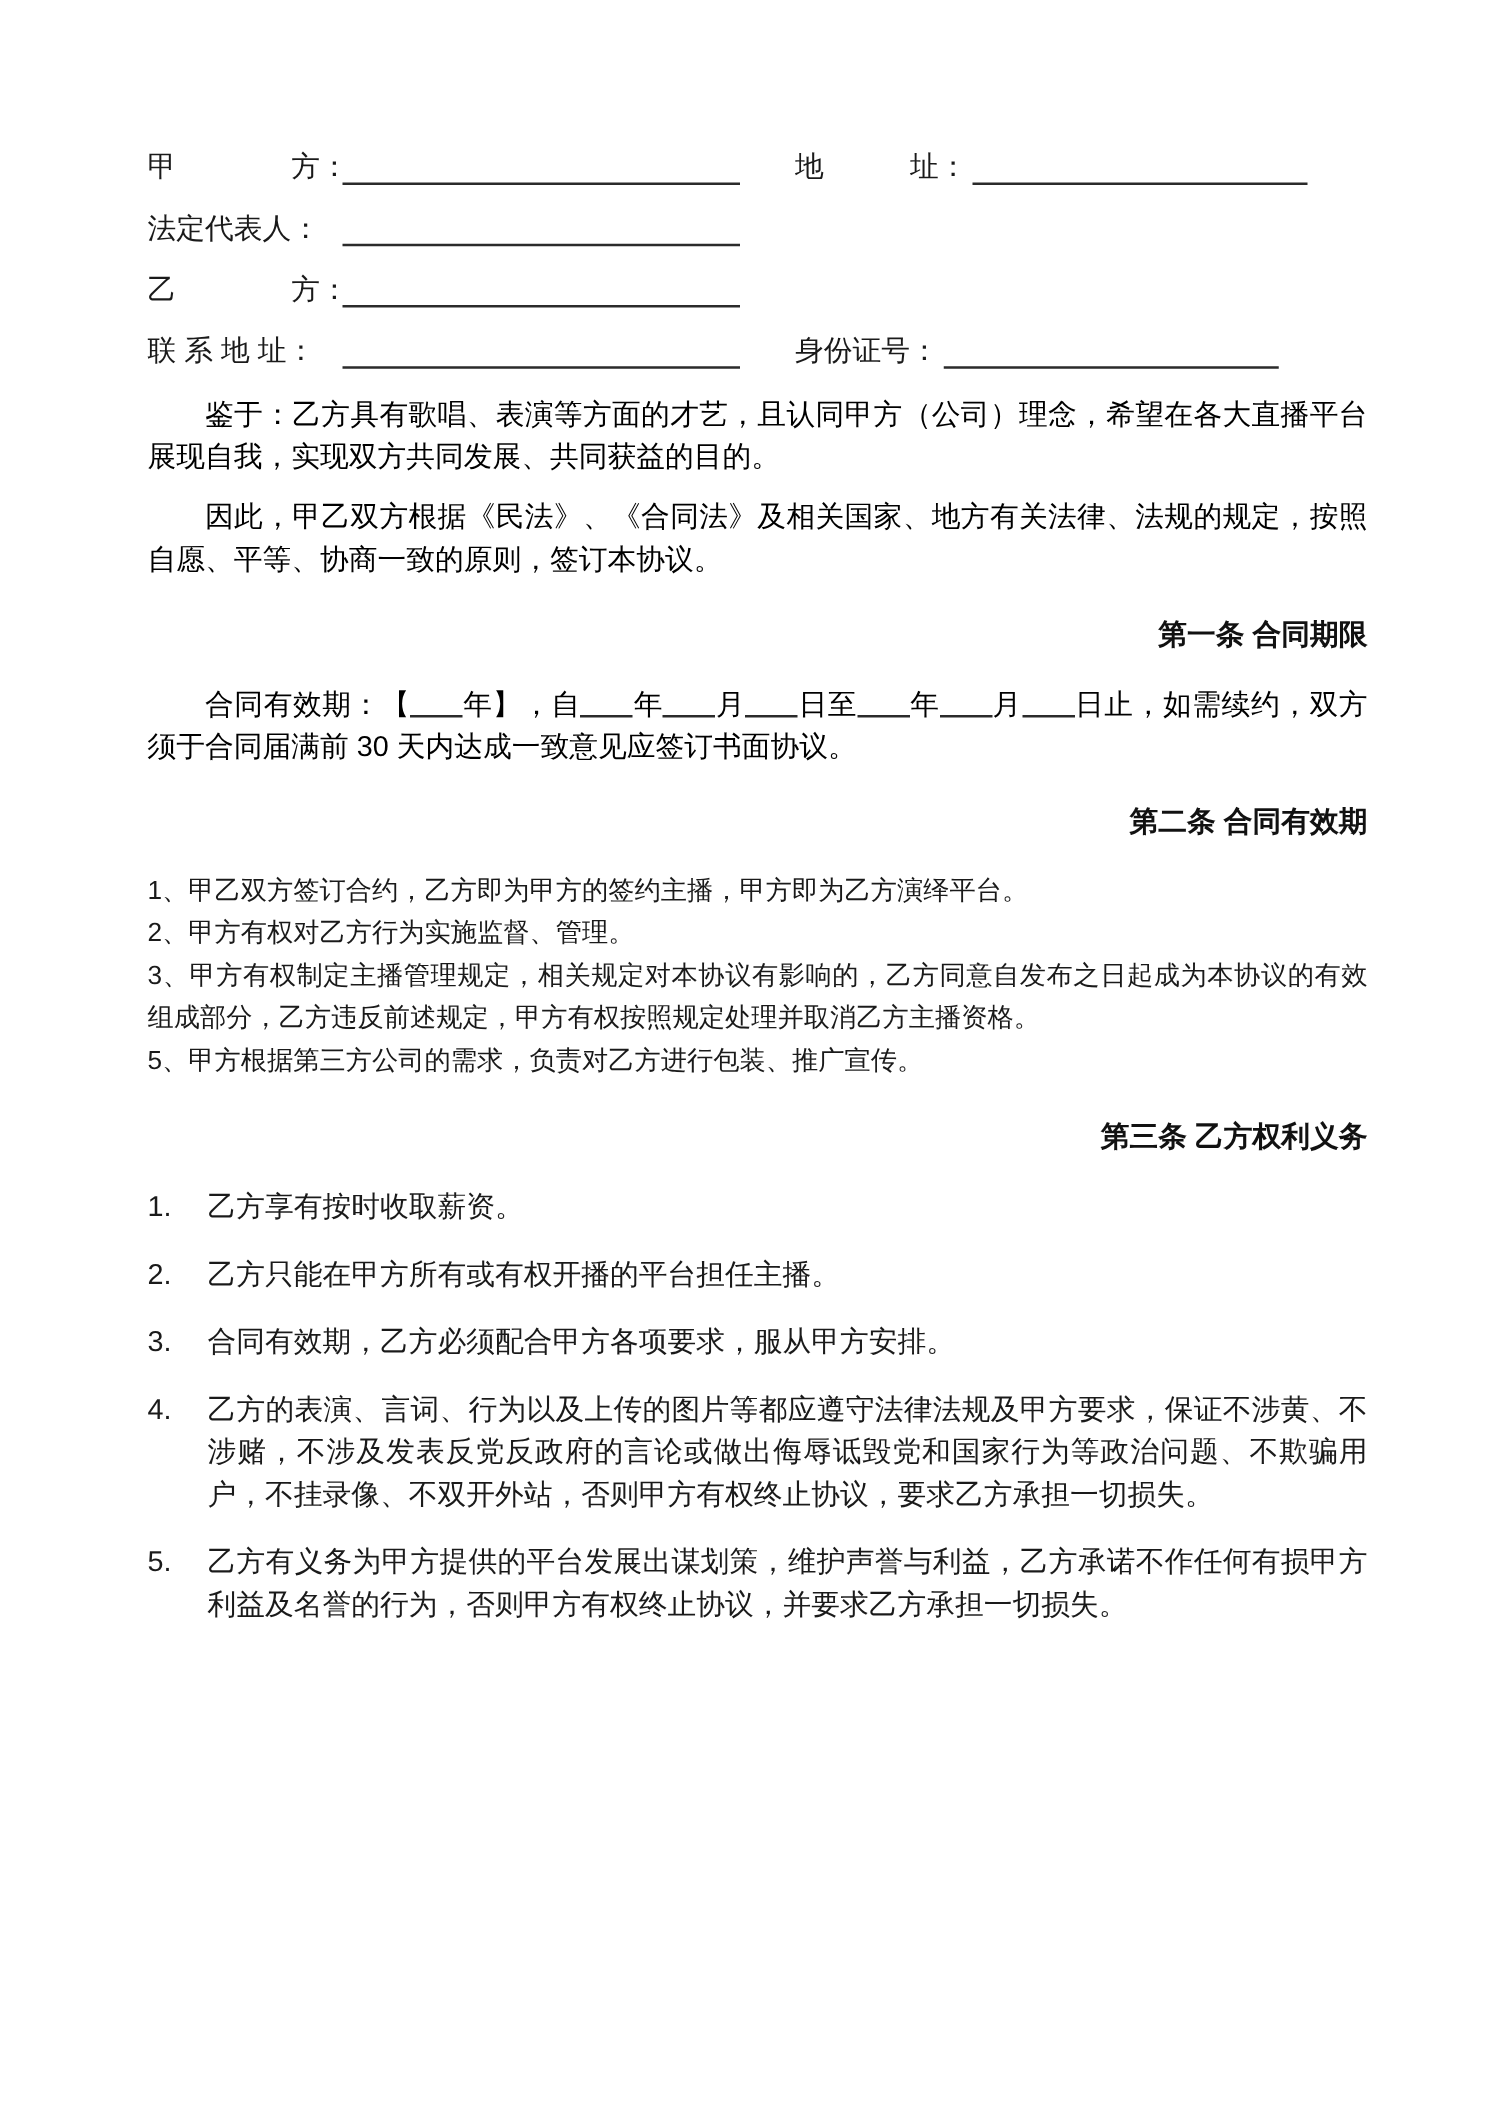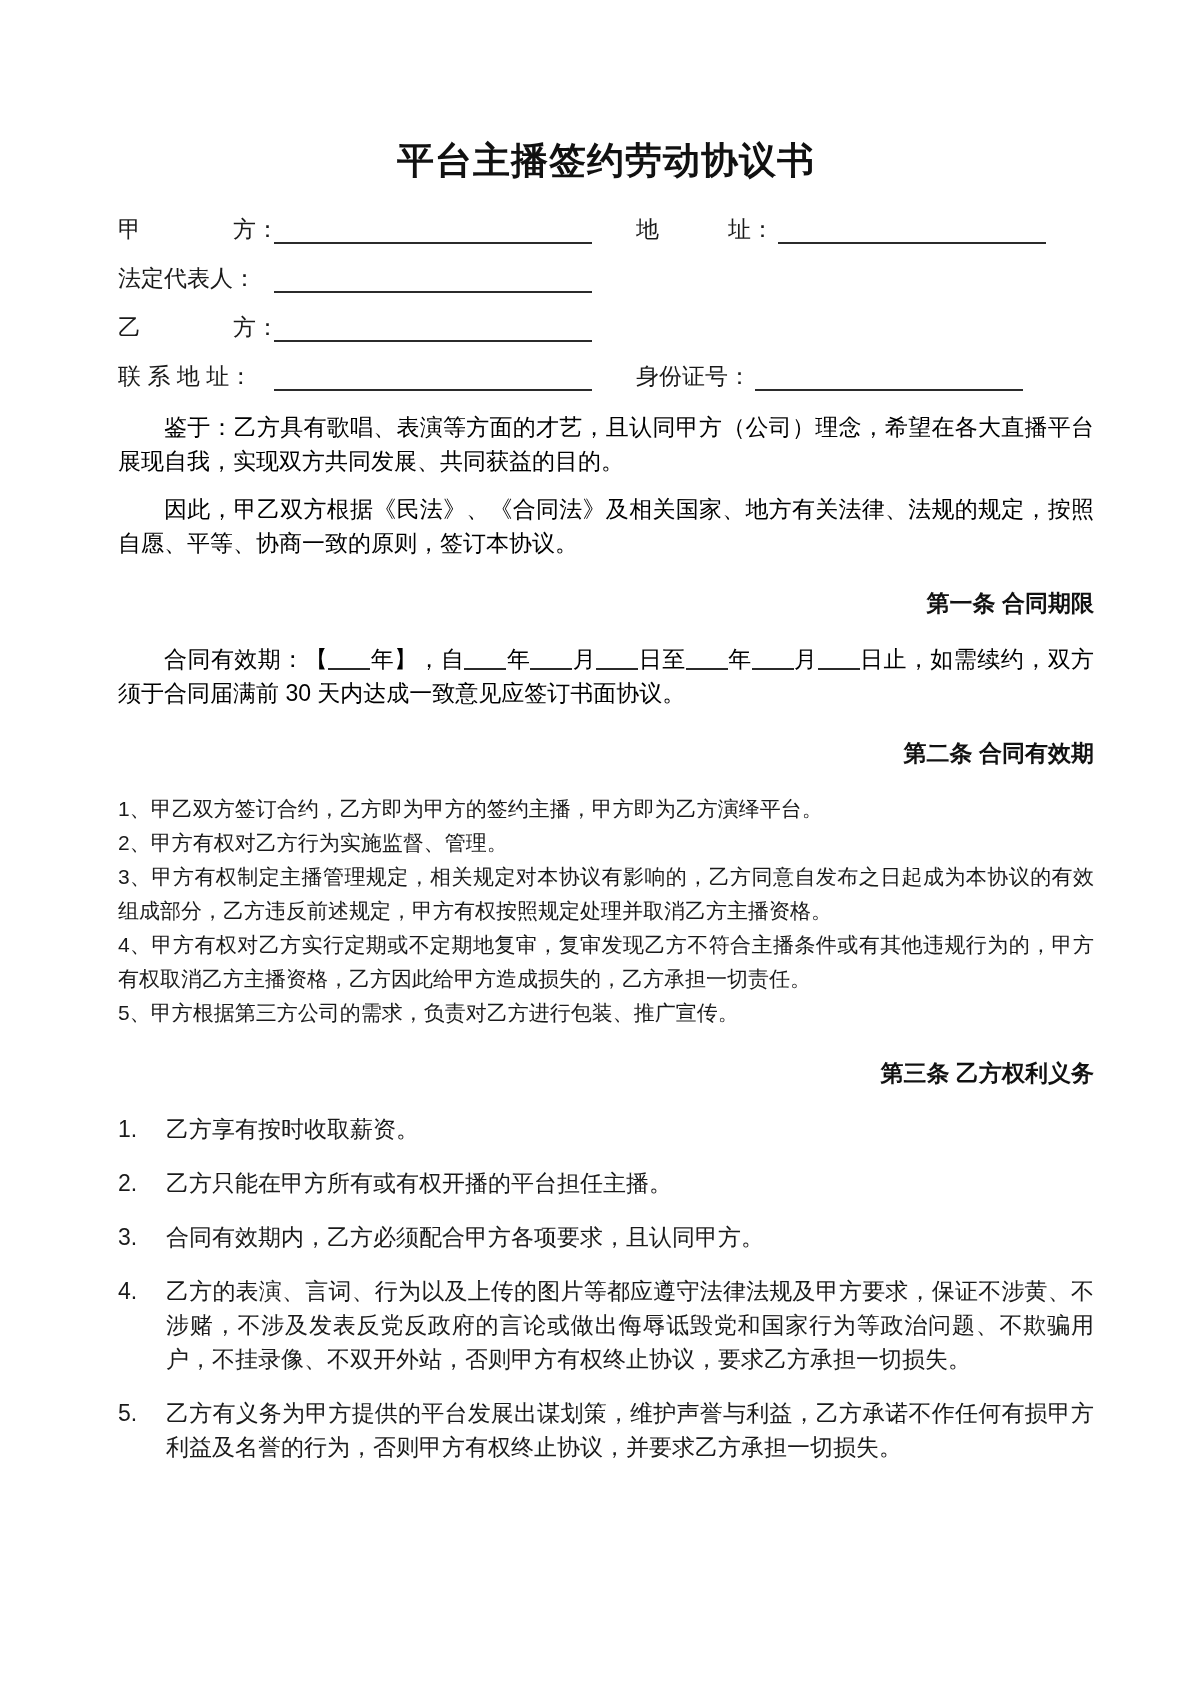--- a/index.html
+++ b/index.html
@@ -119,21 +119,20 @@
     width: 42px;
     height: 21px;
     vertical-align: -3px;
   }
 </style>
 </head>
 <body>
 
 <div class="page">
 
-  <h1 class="doc-title">平台主播签约劳动协议书</h1>
 
   <div class="form-block">
 
     <div class="form-row">
       <div class="field">
         <span class="field-label lbl-w">甲　　　　方：</span>
         <span class="blank-line w-long"></span>
       </div>
       <div class="spacer-col"></div>
       <div class="field">
@@ -179,27 +178,26 @@
   <h2 class="section-heading">第一条 合同期限</h2>
 
   <p class="para"><span>合同有效期：【</span><span class="inline-blank"></span><span>年】，自</span><span class="inline-blank"></span><span>年</span><span class="inline-blank"></span><span>月</span><span class="inline-blank"></span><span>日至</span><span class="inline-blank"></span><span>年</span><span class="inline-blank"></span><span>月</span><span class="inline-blank"></span><span>日</span><span>止，如需续约，双方须于合同届满前 30 天内达成一致意见应签订书面协议。</span></p>
 
   <h2 class="section-heading">第二条 合同有效期</h2>
 
   <div class="list-a">
     <p class="item">1、甲乙双方签订合约，乙方即为甲方的签约主播，甲方即为乙方演绎平台。</p>
     <p class="item">2、甲方有权对乙方行为实施监督、管理。</p>
     <p class="item">3、甲方有权制定主播管理规定，相关规定对本协议有影响的，乙方同意自发布之日起成为本协议的有效组成部分，乙方违反前述规定，甲方有权按照规定处理并取消乙方主播资格。</p>
-    <p class="item">4、甲方有权对乙方实行定期或不定期地复审，复审发现乙方不符合主播条件或有其他违规行为的，甲方有权取消乙方主播资格，乙方因此给甲方造成损失的，乙方承担一切责任。</p>
     <p class="item">5、甲方根据第三方公司的需求，负责对乙方进行包装、推广宣传。</p>
   </div>
 
   <h2 class="section-heading">第三条 乙方权利义务</h2>
 
   <div class="list-b">
     <p class="item"><span class="marker">1.</span><span>乙方享有按时收取薪资。</span></p>
     <p class="item"><span class="marker">2.</span><span>乙方只能在甲方所有或有权开播的平台担任主播。</span></p>
-    <p class="item"><span class="marker">3.</span><span>合同有效期内，乙方必须配合甲方各项要求，且认同甲方。</span></p>
+    <p class="item"><span class="marker">3.</span><span>合同有效期，乙方必须配合甲方各项要求，服从甲方安排。</span></p>
     <p class="item"><span class="marker">4.</span><span>乙方的表演、言词、行为以及上传的图片等都应遵守法律法规及甲方要求，保证不涉黄、不涉赌，不涉及发表反党反政府的言论或做出侮辱诋毁党和国家行为等政治问题、不欺骗用户，不挂录像、不双开外站，否则甲方有权终止协议，要求乙方承担一切损失。</span></p>
     <p class="item"><span class="marker">5.</span><span>乙方有义务为甲方提供的平台发展出谋划策，维护声誉与利益，乙方承诺不作任何有损甲方利益及名誉的行为，否则甲方有权终止协议，并要求乙方承担一切损失。</span></p>
   </div>
 
 </div>
 
 </body></html>

